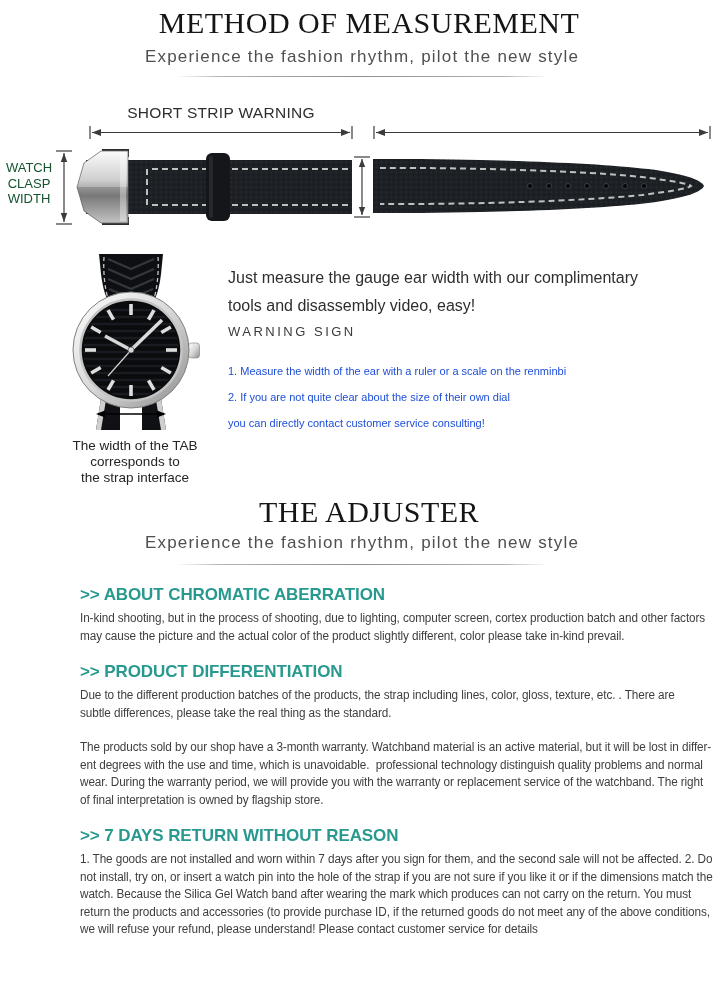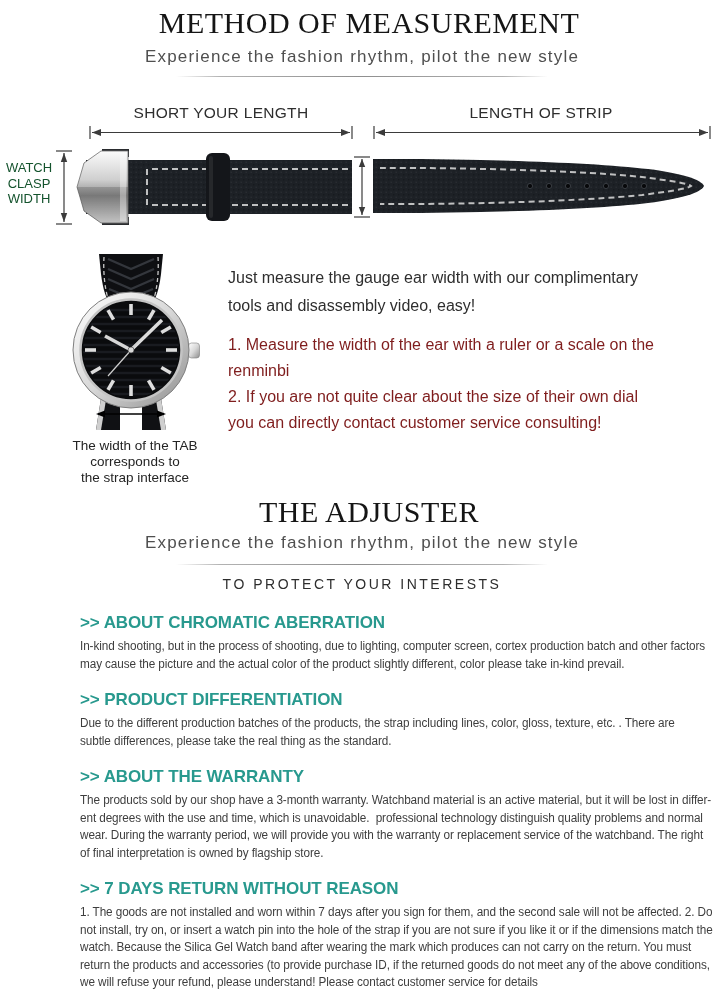--- a/index.html
+++ b/index.html
@@ -27,21 +27,21 @@
   .auricular-label{position:absolute;left:255px;top:136px;width:220px;font-size:15.5px;color:#2e2e2e;text-align:center;}
 
   
   .watch-row{position:relative;width:724px;height:240px;}
   .watch-photo{position:absolute;left:68px;top:0;}
   .watch-caption{position:absolute;left:25px;top:184px;width:220px;font-size:13.5px;line-height:16px;
                  color:#242424;text-align:center;}
   .guide-col{position:absolute;left:228px;top:10px;width:480px;}
   .guide-intro{font-size:16px;line-height:28px;color:#2e2e2e;}
   .warning-label{margin-top:4px;font-size:13px;line-height:16px;letter-spacing:2.5px;color:#3a3a3a;}
-  .guide-steps{margin-top:12px;font-size:16px;line-height:26px;color:#7f1d1d;}
+  .guide-steps{margin-top:18px;font-size:11px;line-height:26px;color:#1d4ed8;}
 
   
   .sections{margin-top:20px;padding-left:80px;}
   .section{margin-bottom:17px;}
   .section-heading{font-size:17px;font-weight:bold;line-height:20px;letter-spacing:-.1px;margin-bottom:5px;}
   .section-body{white-space:pre;font-size:12.5px;line-height:17.5px;color:#3e3e3e;letter-spacing:-.1px;
                 transform:scaleX(.94);transform-origin:0 0;}
 </style>
 </head>
 <body>
@@ -129,22 +129,21 @@
             <circle cx="549" cy="185" r="2.6"></circle>
           <circle cx="568" cy="185" r="2.6"></circle>
             <circle cx="587" cy="185" r="2.6"></circle>
           <circle cx="606" cy="185" r="2.6"></circle>
             <circle cx="625" cy="185" r="2.6"></circle>
           <circle cx="644" cy="185" r="2.6"></circle>
         </g>
       </g>
     </svg>
 
-    <div class="dim-label left">SHORT YOUR LENGTH</div>
-    <div class="dim-label right">LENGTH OF STRIP</div>
+    <div class="dim-label left">SHORT STRIP WARNING</div>
     <div class="clasp-label prelines">WATCH
 CLASP
 WIDTH</div>
   </div>
 
   <div class="watch-row">
     <svg class="watch-photo" width="150" height="186" viewBox="0 0 150 186">
       <defs>
         <linearGradient id="caseGrad" x1="0" y1="0" x2="1" y2="1">
           <stop offset="0" stop-color="#ffffff"></stop>
@@ -207,44 +206,43 @@
       </g>
     </svg>
 
     <div class="watch-caption prelines">The width of the TAB
 corresponds to
 the strap interface</div>
 
     <div class="guide-col">
       <div class="guide-intro prelines">Just measure the gauge ear width with our complimentary
 tools and disassembly video, easy!</div>
+      <div class="warning-label">WARNING SIGN</div>
       <div class="guide-steps prelines">1. Measure the width of the ear with a ruler or a scale on the renminbi
 2. If you are not quite clear about the size of their own dial
 you can directly contact customer service consulting!</div>
     </div>
   </div>
 
   <h2 class="big-title" style="padding-top:2px;font-size:30px;line-height:32px;">THE ADJUSTER</h2>
   <div class="subtitle" style="margin-top:6px;">Experience the fashion rhythm, pilot the new style</div>
   <div class="fade-divider" style="margin-top:12px;"></div>
-  <div class="tagline">TO PROTECT YOUR INTERESTS</div>
 
   <div class="sections">
     <div class="section">
       <div class="section-heading accent" style="color: rgb(40, 153, 142);">&gt;&gt; ABOUT CHROMATIC ABERRATION</div>
       <div class="section-body">In-kind shooting, but in the process of shooting, due to lighting, computer screen, cortex production batch and other factors
 may cause the picture and the actual color of the product slightly different, color please take in-kind prevail.</div>
     </div>
     <div class="section">
       <div class="section-heading accent" style="color: rgb(40, 153, 142);">&gt;&gt; PRODUCT DIFFERENTIATION</div>
       <div class="section-body">Due to the different production batches of the products, the strap including lines, color, gloss, texture, etc. . There are
 subtle differences, please take the real thing as the standard.</div>
     </div>
     <div class="section">
-      <div class="section-heading accent" style="color: rgb(40, 153, 142);">&gt;&gt; ABOUT THE WARRANTY</div>
       <div class="section-body">The products sold by our shop have a 3-month warranty. Watchband material is an active material, but it will be lost in differ-
 ent degrees with the use and time, which is unavoidable.  professional technology distinguish quality problems and normal
 wear. During the warranty period, we will provide you with the warranty or replacement service of the watchband. The right
 of final interpretation is owned by flagship store.</div>
     </div>
     <div class="section">
       <div class="section-heading accent" style="color: rgb(40, 153, 142);">&gt;&gt; 7 DAYS RETURN WITHOUT REASON</div>
       <div class="section-body">1. The goods are not installed and worn within 7 days after you sign for them, and the second sale will not be affected. 2. Do
 not install, try on, or insert a watch pin into the hole of the strap if you are not sure if you like it or if the dimensions match the
 watch. Because the Silica Gel Watch band after wearing the mark which produces can not carry on the return. You must

